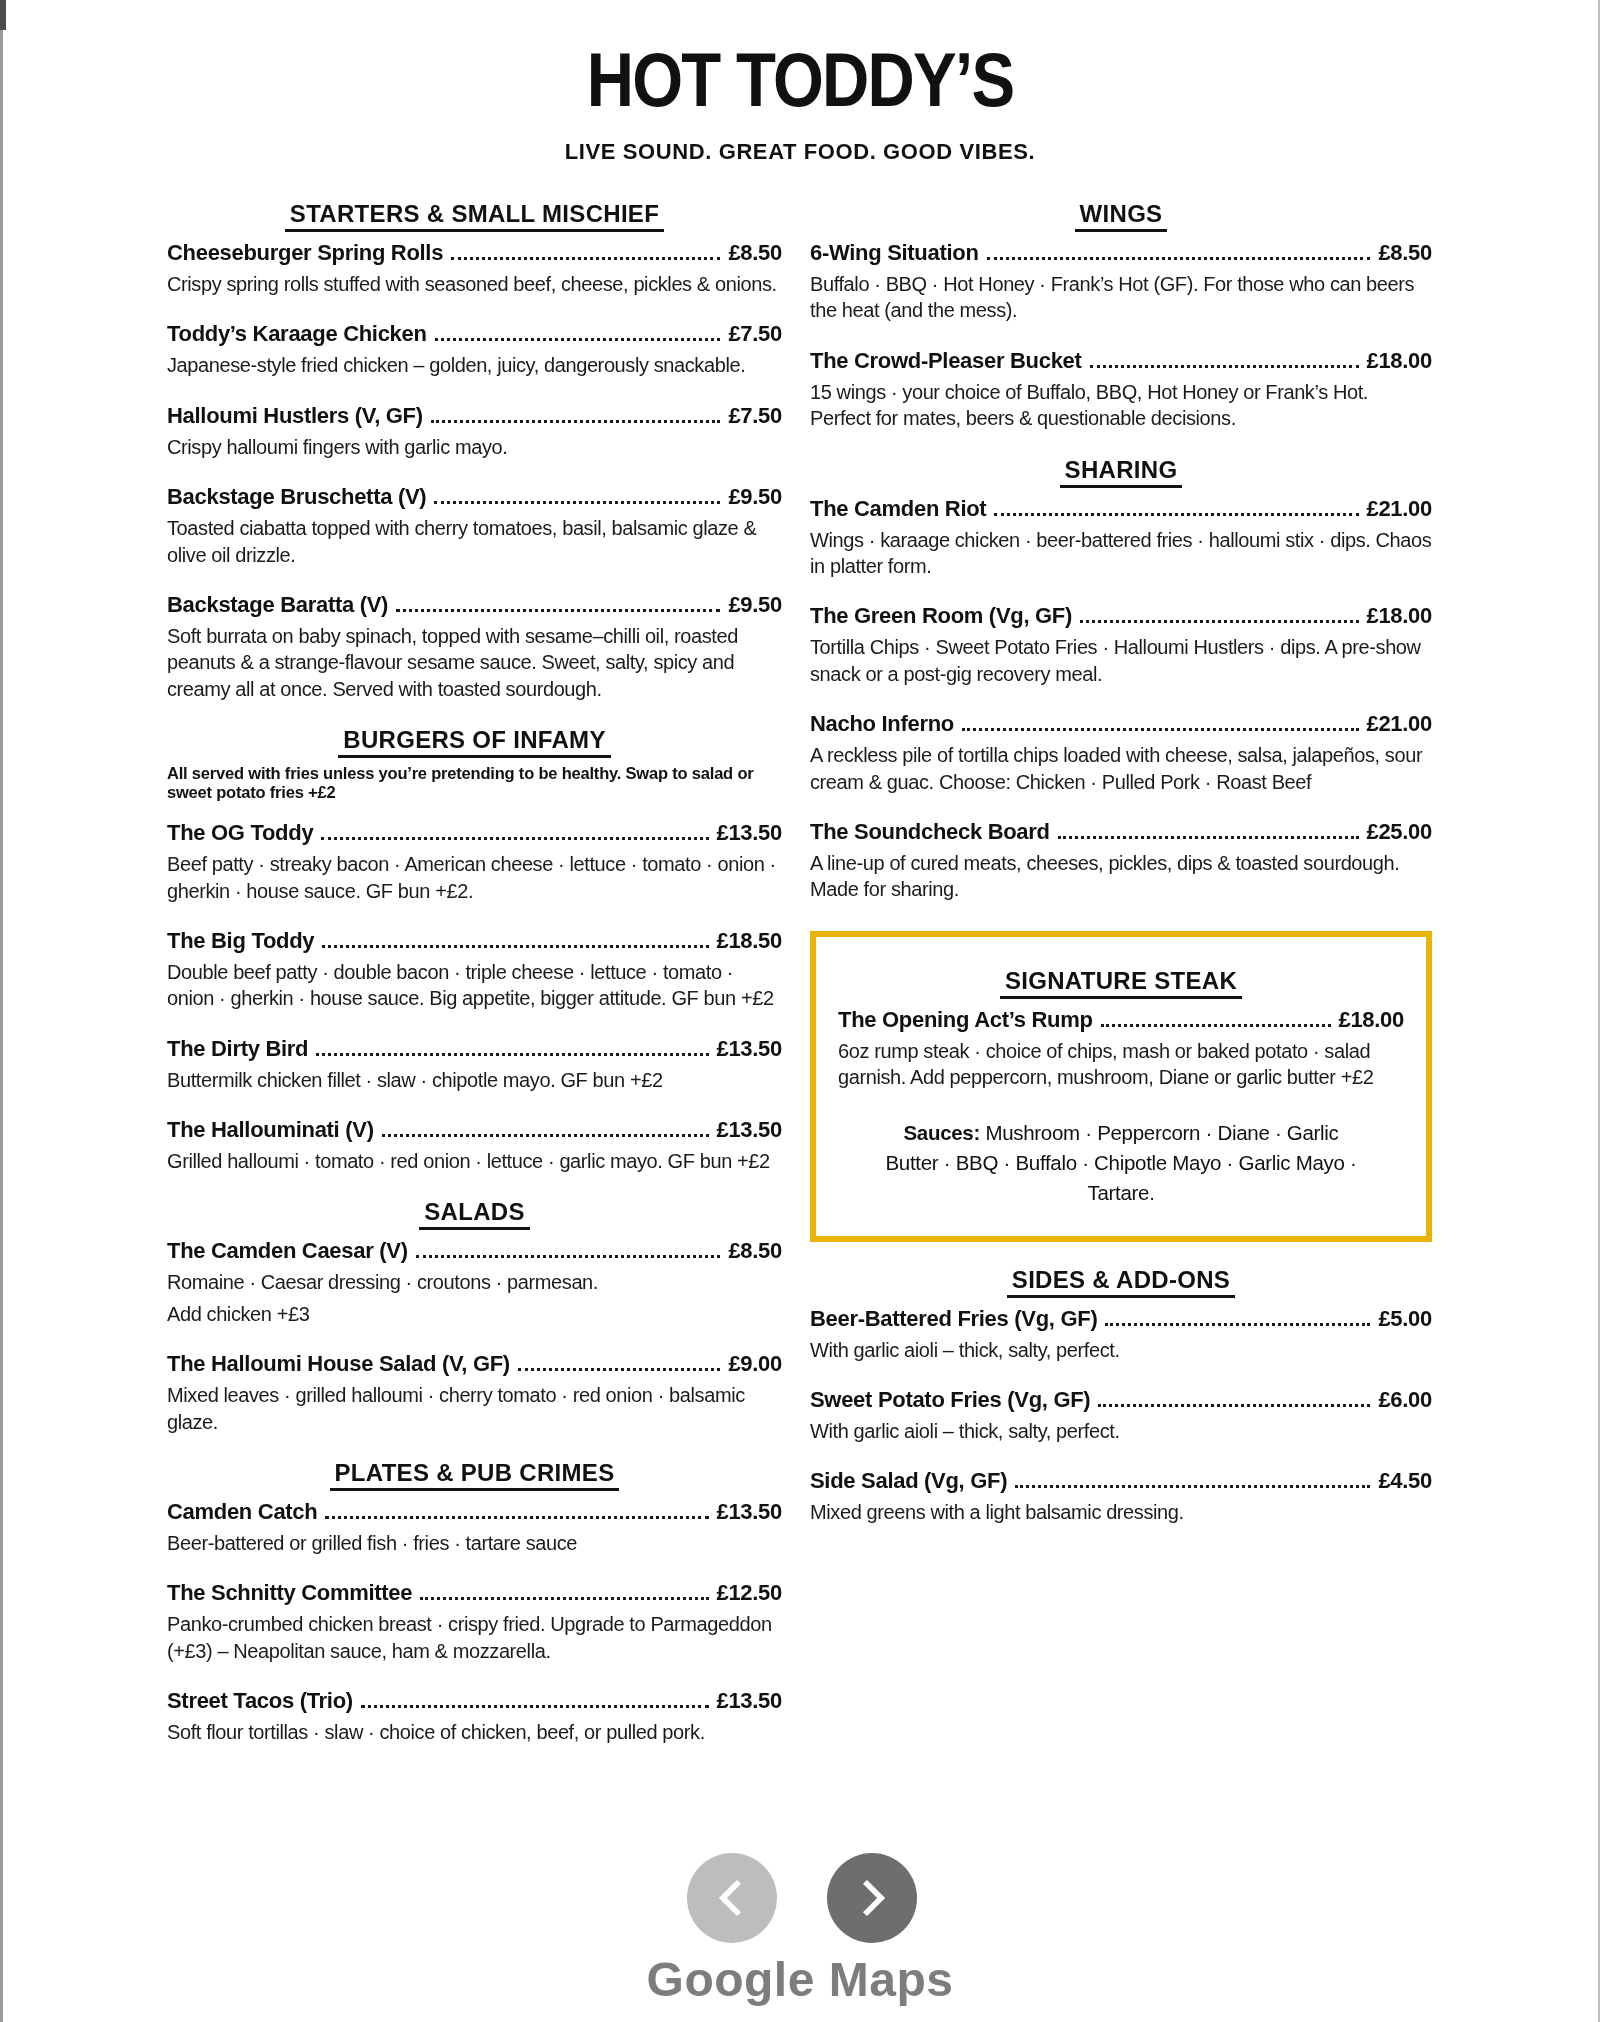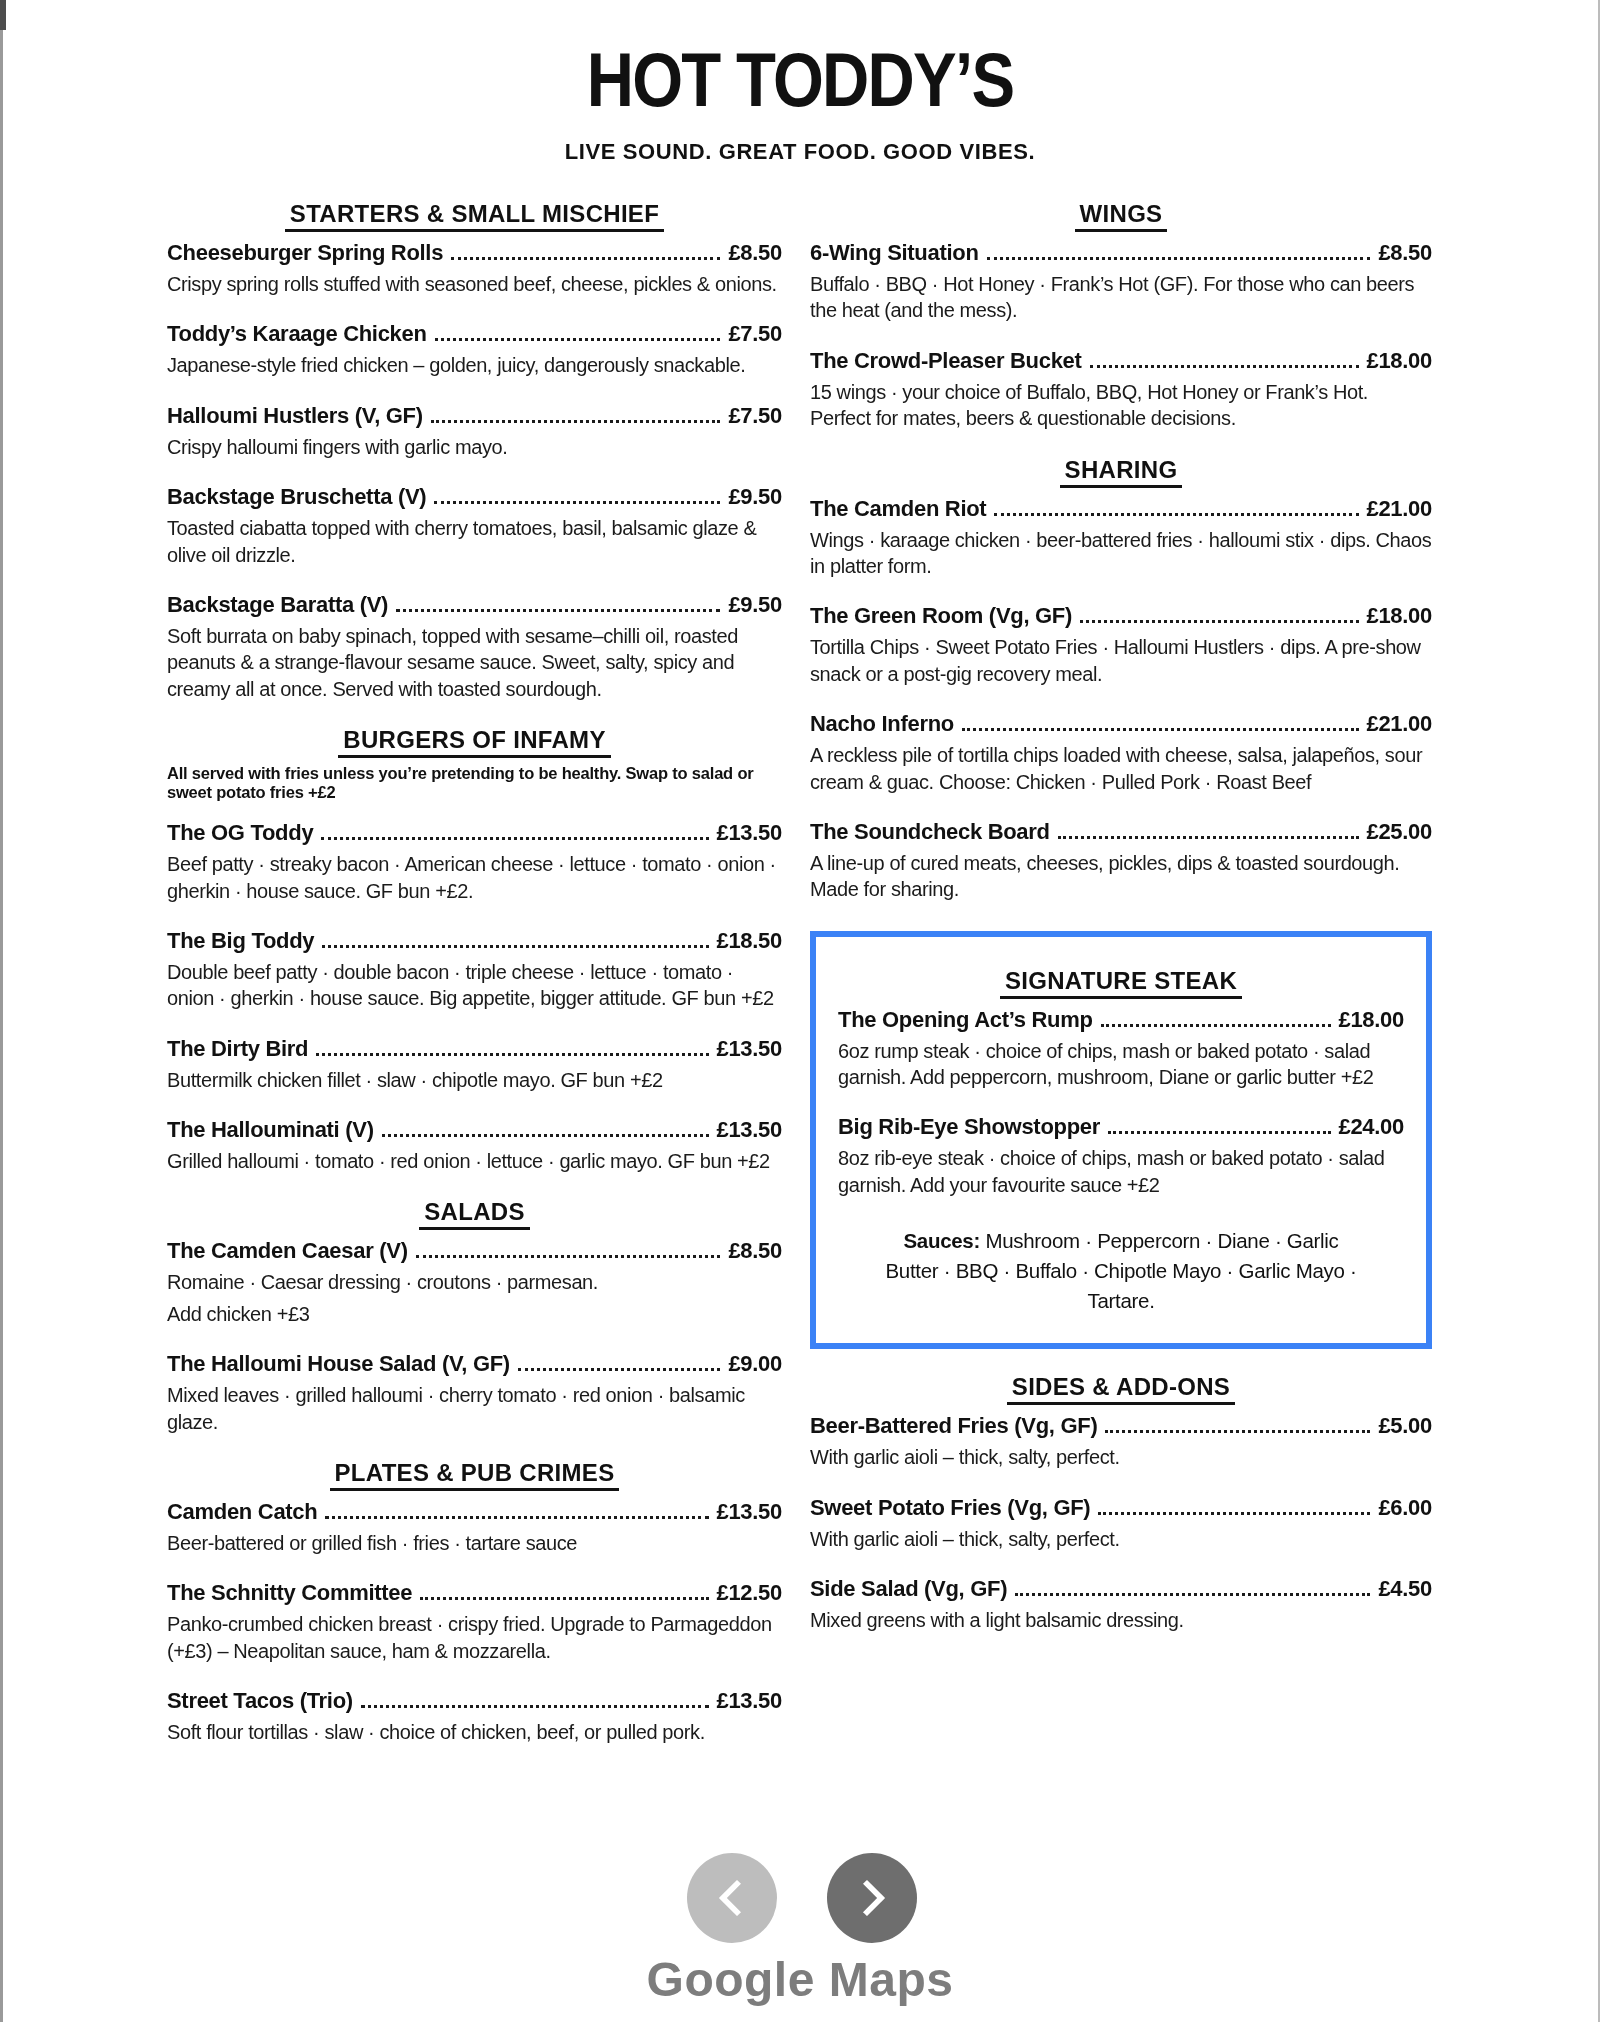--- a/index.html
+++ b/index.html
@@ -35,21 +35,21 @@
 
   .note{font-size:16.5px;font-weight:bold;text-align:left;margin:-2px 0 18px;letter-spacing:-0.2px;}
 
   .item{margin-bottom:24px;}
   .name-row{display:flex;align-items:baseline;font-weight:bold;font-size:22px;letter-spacing:-0.3px;}
   .name{white-space:nowrap;text-align:center;}
   .leader{flex:1 1 auto;border-bottom:3px dotted #1a1a1a;margin:0 8px;min-width:24px;}
   .price{white-space:nowrap;}
   .desc{font-size:20px;line-height:1.32;margin-top:5px;color:#1b1b1b;letter-spacing:-0.4px;font-weight:normal;}
 
-  .boxed{border:6px solid #3b82f6;padding:26px 22px 6px;margin-top:28px;margin-bottom:16px;}
+  .boxed{border:6px solid #eab308;padding:26px 22px 6px;margin-top:28px;margin-bottom:16px;}
   .boxed .section-heading{margin-top:4px;}
 
   .sauces{text-align:center;font-size:20.5px;line-height:1.45;margin:28px auto 22px;max-width:480px;letter-spacing:-0.3px;}
   .sauces .sauces-label{font-weight:bold;}
 
   
   .nav{
     position:absolute;width:90px;height:90px;border-radius:50%;border:none;padding:0;
     display:flex;align-items:center;justify-content:center;cursor:pointer;
   }
@@ -278,28 +278,20 @@
     <div class="section-heading">
       <span class="heading-text">SIGNATURE STEAK</span>
     </div>
   <div class="item">
     <div class="name-row">
       <span class="name">The Opening Act’s Rump</span>
       <span class="leader"></span>
       <span class="price">£18.00</span>
     </div>
   <div class="desc">6oz rump steak · choice of chips, mash or baked potato · salad garnish. Add peppercorn, mushroom, Diane or garlic butter +£2</div>
-        </div>
-        <div class="item">
-    <div class="name-row">
-      <span class="name">Big Rib-Eye Showstopper</span>
-      <span class="leader"></span>
-      <span class="price">£24.00</span>
-    </div>
-  <div class="desc">8oz rib-eye steak · choice of chips, mash or baked potato · salad garnish. Add your favourite sauce +£2</div>
         </div>
         <div class="sauces"><span class="sauces-label">Sauces: </span><span>Mushroom · Peppercorn · Diane · Garlic Butter · BBQ · Buffalo · Chipotle Mayo · Garlic Mayo · Tartare.</span></div>
       </section>
       <section class="menu-section">
     <div class="section-heading">
       <span class="heading-text">SIDES &amp; ADD-ONS</span>
     </div>
   <div class="item">
     <div class="name-row">
       <span class="name">Beer-Battered Fries (Vg, GF)</span>

